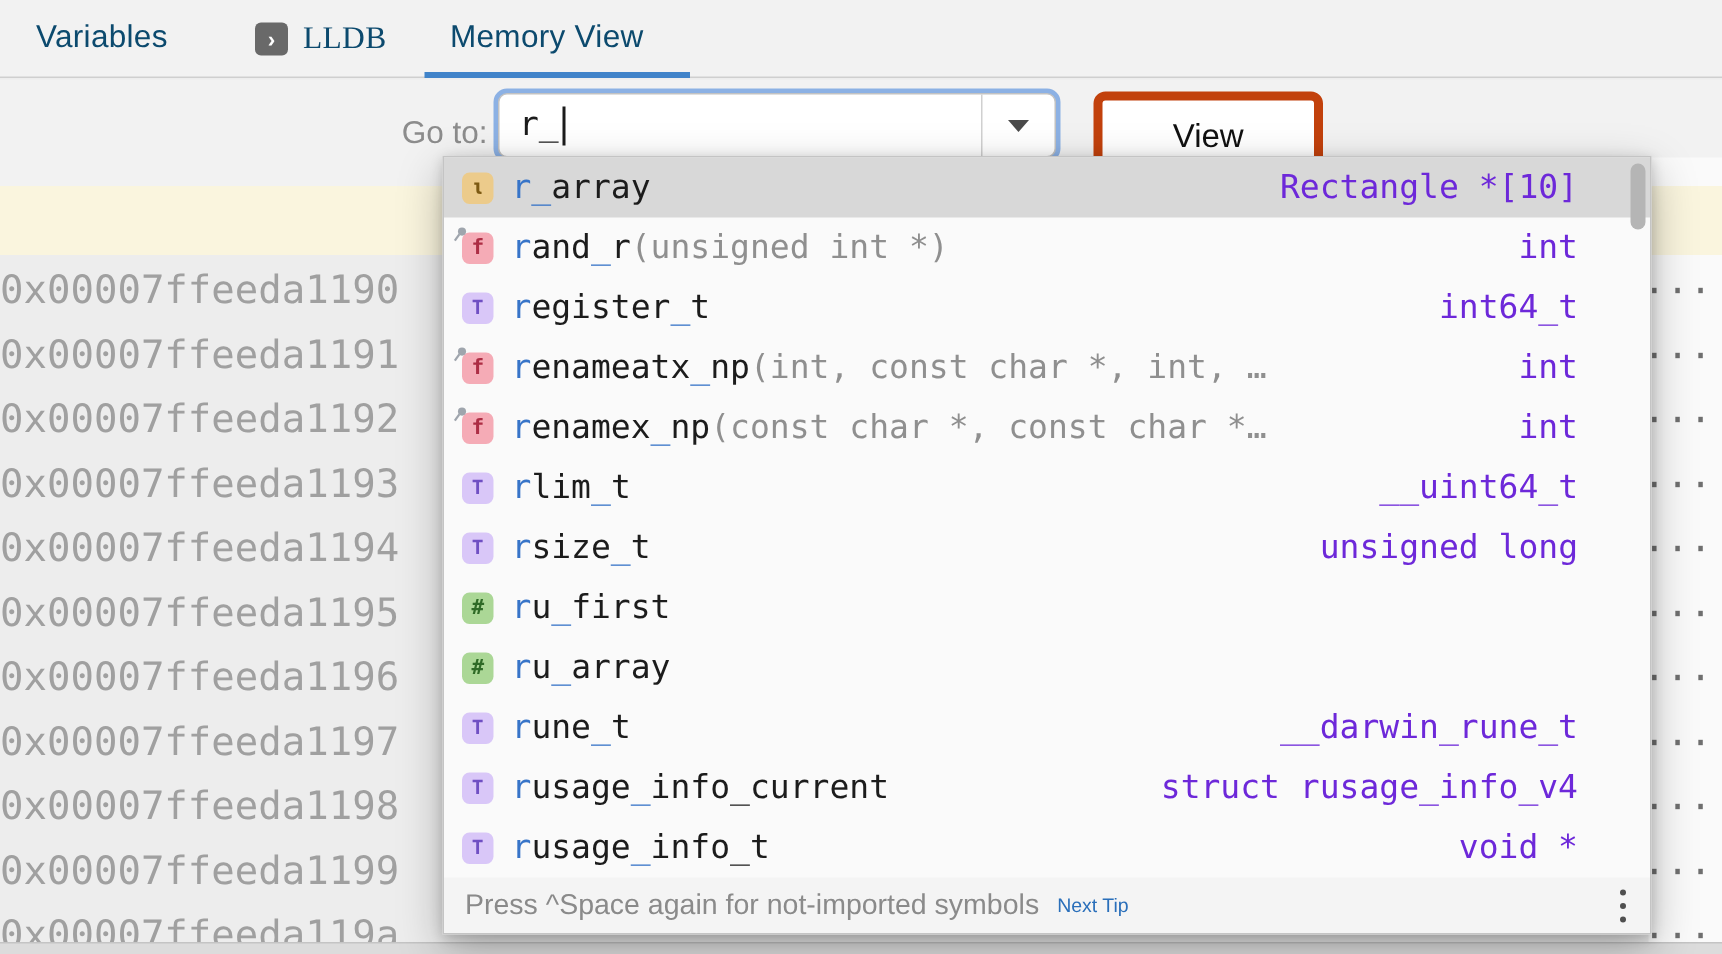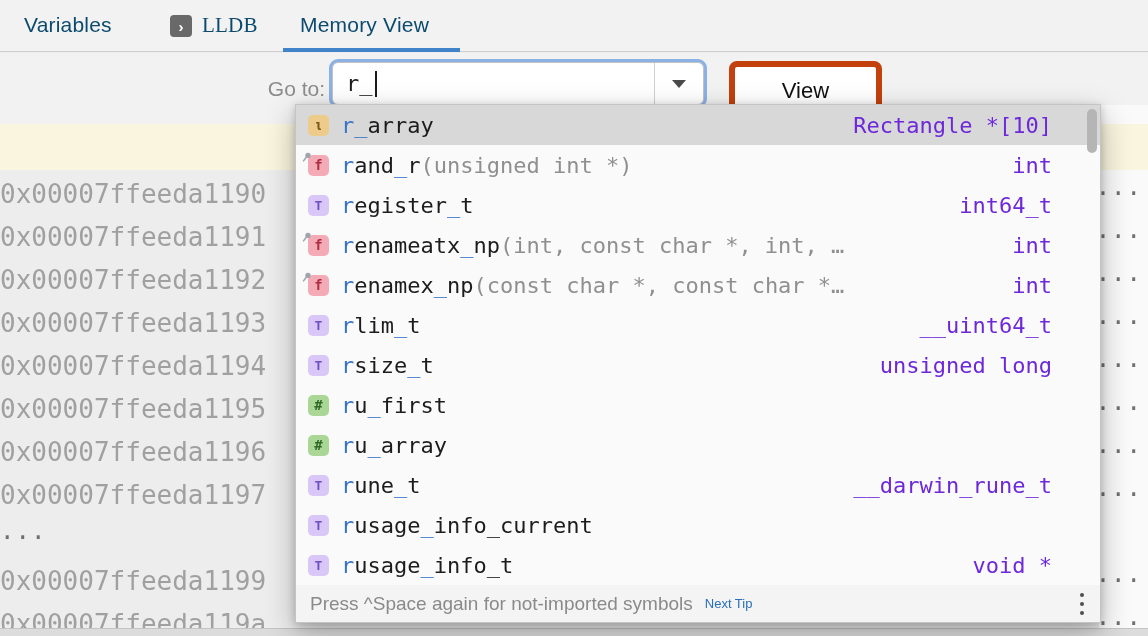--- a/index.html
+++ b/index.html
@@ -135,20 +135,21 @@
         </div>
         <div class="mrow">
           <span class="addr">0x00007ffeeda1196</span>
           <span class="dots">···</span>
         </div>
         <div class="mrow">
           <span class="addr">0x00007ffeeda1197</span>
           <span class="dots">···</span>
         </div>
         <div class="mrow">
+          <span class="addr">0x00007ffeeda1198</span>
           <span class="dots">···</span>
         </div>
         <div class="mrow">
           <span class="addr">0x00007ffeeda1199</span>
           <span class="dots">···</span>
         </div>
         <div class="mrow">
           <span class="addr">0x00007ffeeda119a</span>
           <span class="dots">···</span>
         </div>
@@ -170,21 +171,21 @@
               </svg></span></span><span class="nm"><span class="mt">r</span><span>enameatx</span><span class="mt">_</span><span>np</span></span><span class="tail">(int, const char *, int, …</span><span class="sp"></span><span class="type">int</span></div>
         <div class="row"><span class="ic function">f<span class="pin"><svg width="11" height="11" viewBox="0 0 11 11">
                 <circle cx="6" cy="3.4" r="2.7" fill="#9fa5ad"></circle>
                 <path d="M4.2 5.2 L1.2 9.4" stroke="#9fa5ad" stroke-width="1.5" fill="none"></path>
               </svg></span></span><span class="nm"><span class="mt">r</span><span>enamex</span><span class="mt">_</span><span>np</span></span><span class="tail">(const char *, const char *…</span><span class="sp"></span><span class="type">int</span></div>
         <div class="row"><span class="ic typedef">T</span><span class="nm"><span class="mt">r</span><span>lim</span><span class="mt">_</span><span>t</span></span><span class="sp"></span><span class="type">__uint64_t</span></div>
         <div class="row"><span class="ic typedef">T</span><span class="nm"><span class="mt">r</span><span>size</span><span class="mt">_</span><span>t</span></span><span class="sp"></span><span class="type">unsigned long</span></div>
         <div class="row"><span class="ic macro">#</span><span class="nm"><span class="mt">r</span><span>u</span><span class="mt">_</span><span>first</span></span><span class="sp"></span></div>
         <div class="row"><span class="ic macro">#</span><span class="nm"><span class="mt">r</span><span>u</span><span class="mt">_</span><span>array</span></span><span class="sp"></span></div>
         <div class="row"><span class="ic typedef">T</span><span class="nm"><span class="mt">r</span><span>une</span><span class="mt">_</span><span>t</span></span><span class="sp"></span><span class="type">__darwin_rune_t</span></div>
-        <div class="row"><span class="ic typedef">T</span><span class="nm"><span class="mt">r</span><span>usage</span><span class="mt">_</span><span>info_current</span></span><span class="sp"></span></div>
+        <div class="row"><span class="ic typedef">T</span><span class="nm"><span class="mt">r</span><span>usage</span><span class="mt">_</span><span>info_current</span></span><span class="sp"></span><span class="type">struct rusage_info_v4</span></div>
         <div class="row"><span class="ic typedef">T</span><span class="nm"><span class="mt">r</span><span>usage</span><span class="mt">_</span><span>info_t</span></span><span class="sp"></span><span class="type">void *</span></div>
       </div>
     <div class="thumb"></div>
     <div class="hintbar">
       <span class="hint-text">Press ^Space again for not-imported symbols</span>
       <span class="next-tip">Next Tip</span>
       <span class="kebab">
           <i></i>
           <i></i>
           <i></i>

